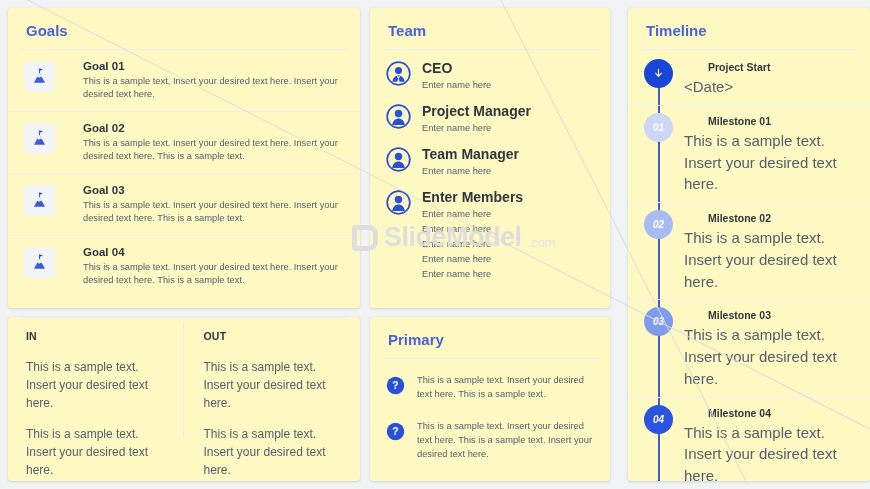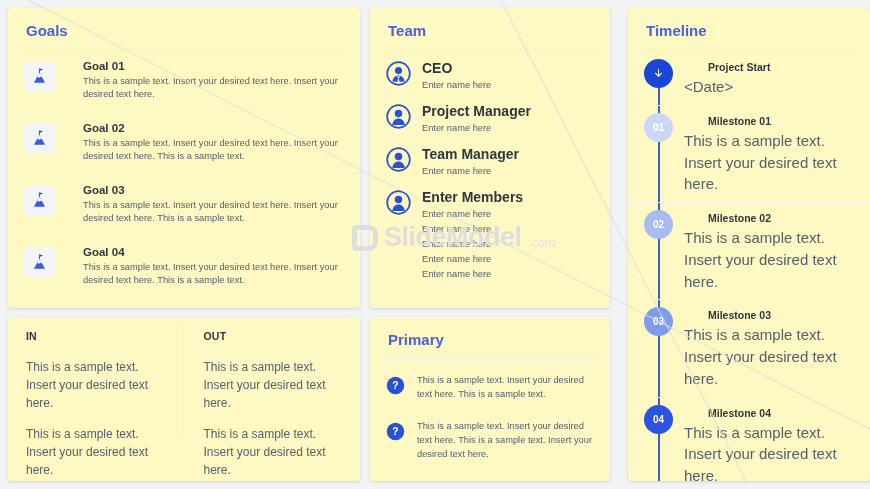--- a/index.html
+++ b/index.html
@@ -192,20 +192,21 @@
     width: 29px; height: 29px;
     border-radius: 50%;
     display: flex;
     align-items: center;
     justify-content: center;
     color: #ffffff;
     font-size: 10px;
     font-weight: bold;
     position: relative;
     z-index: 2;
+    font-style: italic;
   }
   .tl-body { flex: 1; padding-top: 2px; }
   .tl-title {
     font-size: 10.5px;
     font-weight: bold;
     color: #2f3640;
     margin-bottom: 3px;
     margin-left: 24px;
   }
   .tl-sub {

